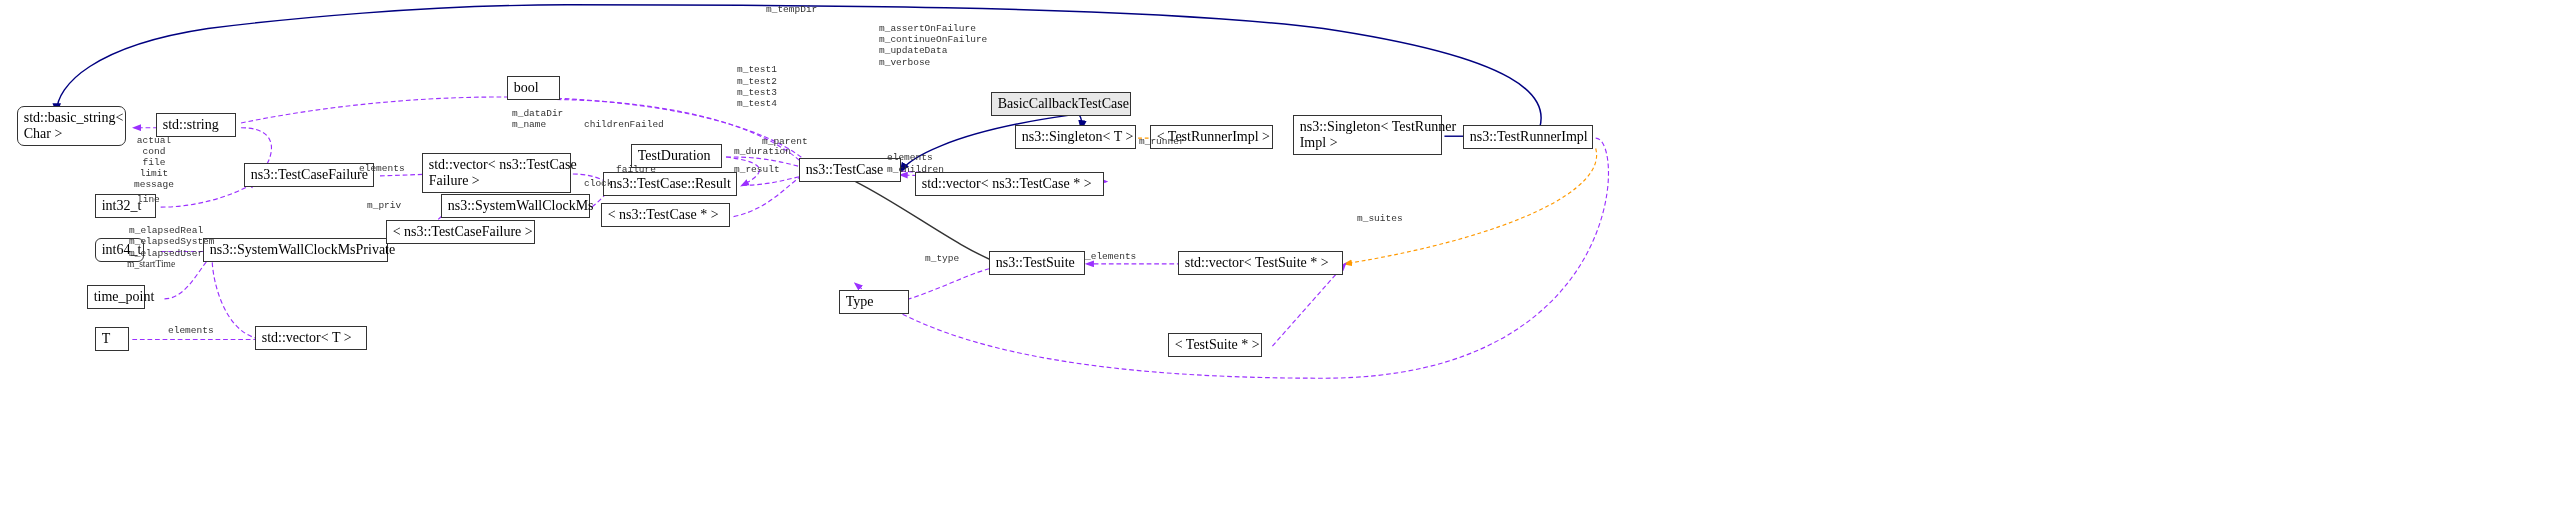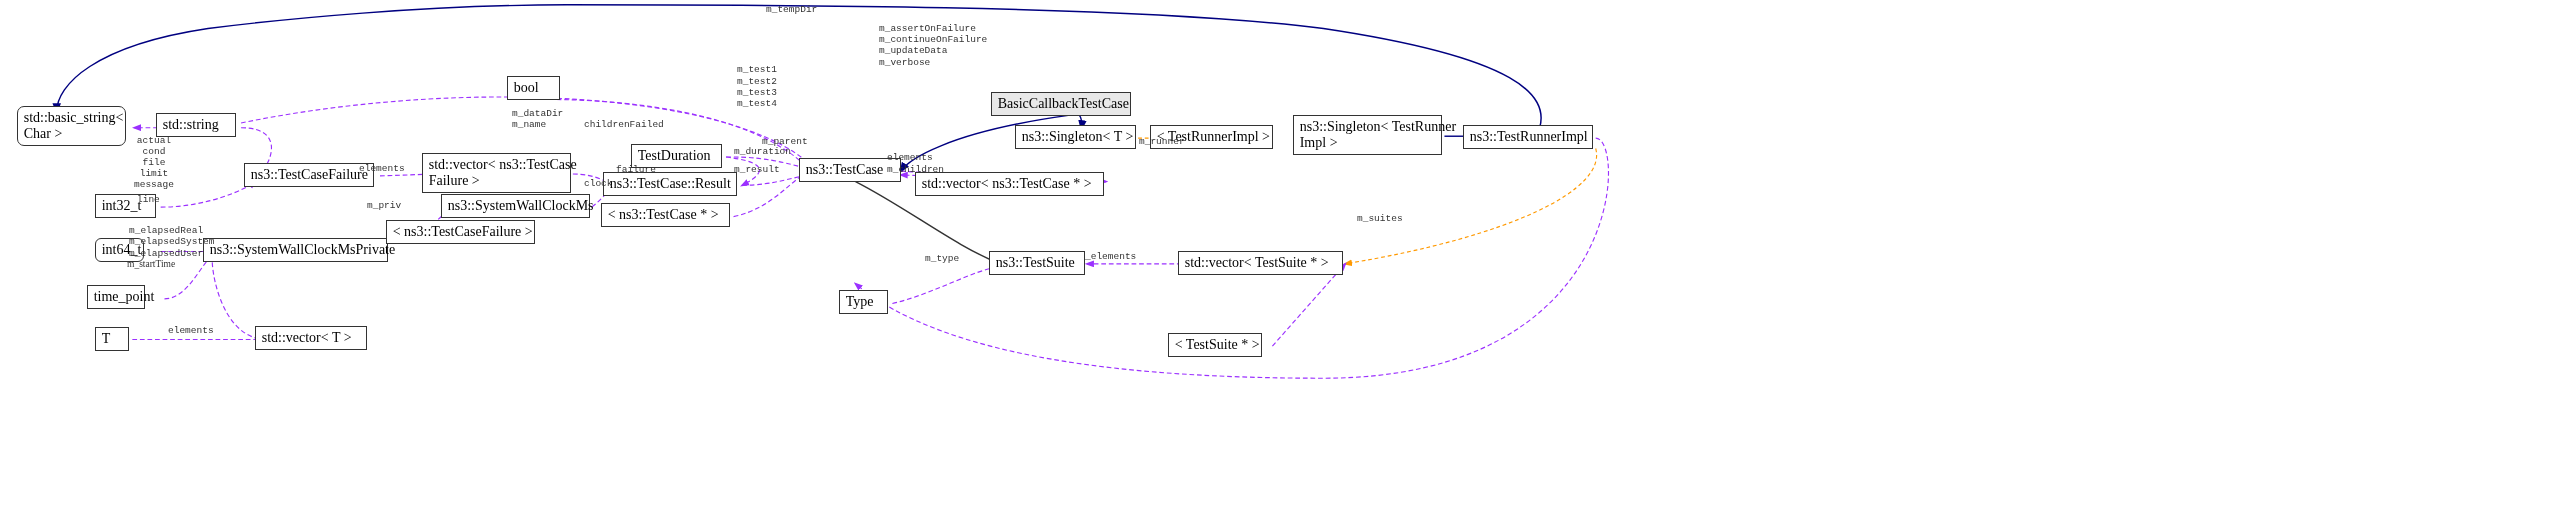--- a/index.html
+++ b/index.html
@@ -173,21 +173,21 @@
   </div>
   <div class="node" style="left:601px;top:203px;width:129px;">
     &lt; ns3::TestCase * &gt;
   </div>
   <div class="node" style="left:799px;top:158px;width:102px;">
     ns3::TestCase
   </div>
   <div class="node" style="left:989px;top:251px;width:96px;">
     ns3::TestSuite
   </div>
-  <div class="node" style="left:839px;top:290px;width:49px;">
+  <div class="node" style="left:839px;top:290px;width:70px;">
     Type
   </div>
   <div class="node" style="left:915px;top:172px;width:189px;">
     std::vector&lt; ns3::TestCase * &gt;
   </div>
   <div class="node highlighted" style="left:991px;top:92px;width:140px;">
     BasicCallbackTestCase
   </div>
   <div class="node" style="left:1015px;top:125px;width:121px;">
     ns3::Singleton&lt; T &gt;

